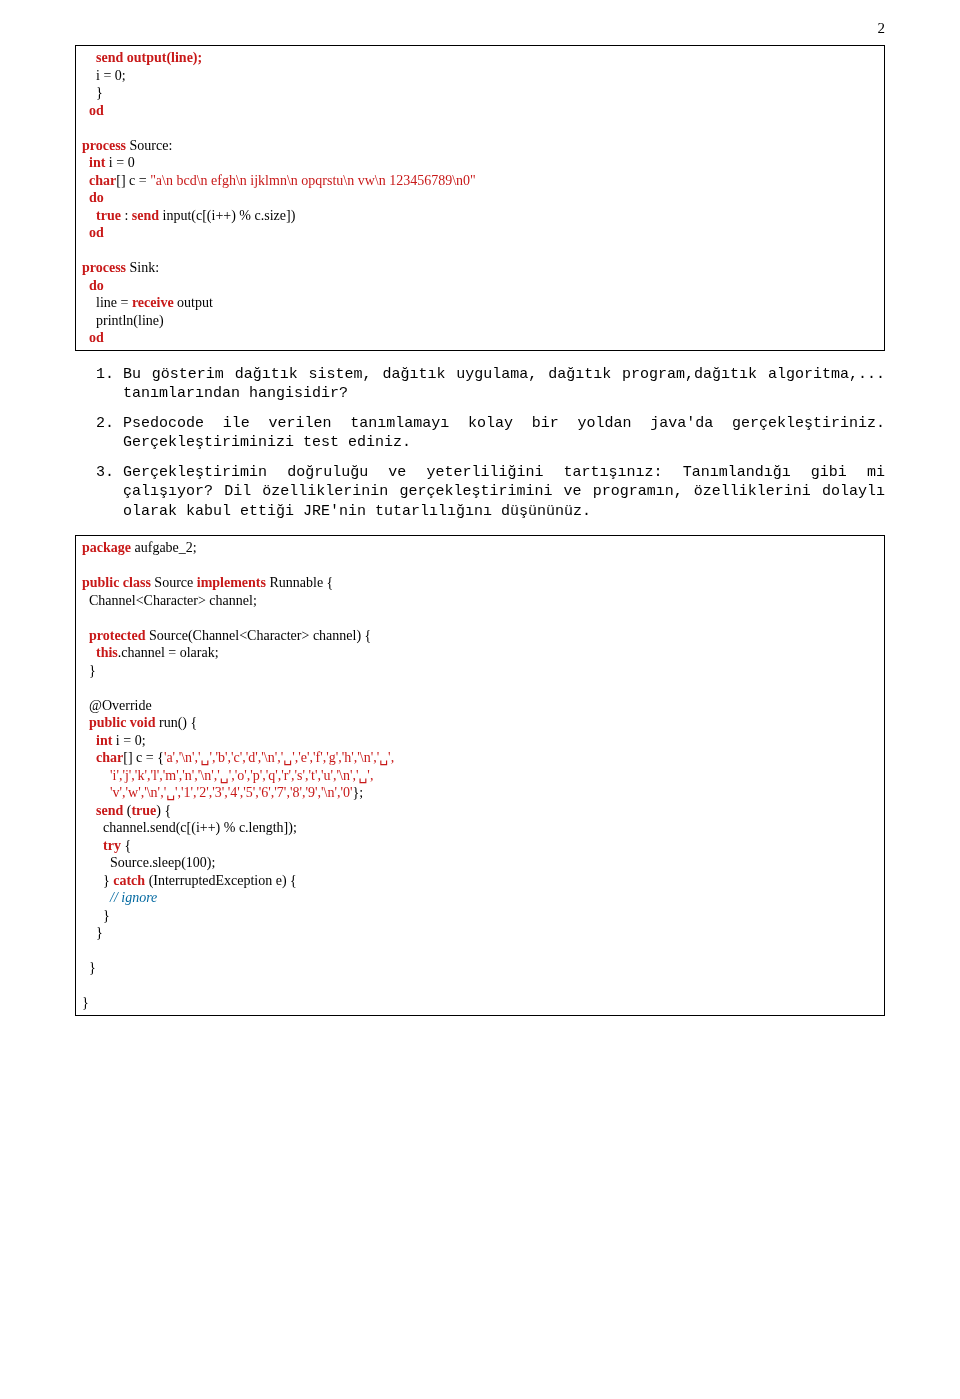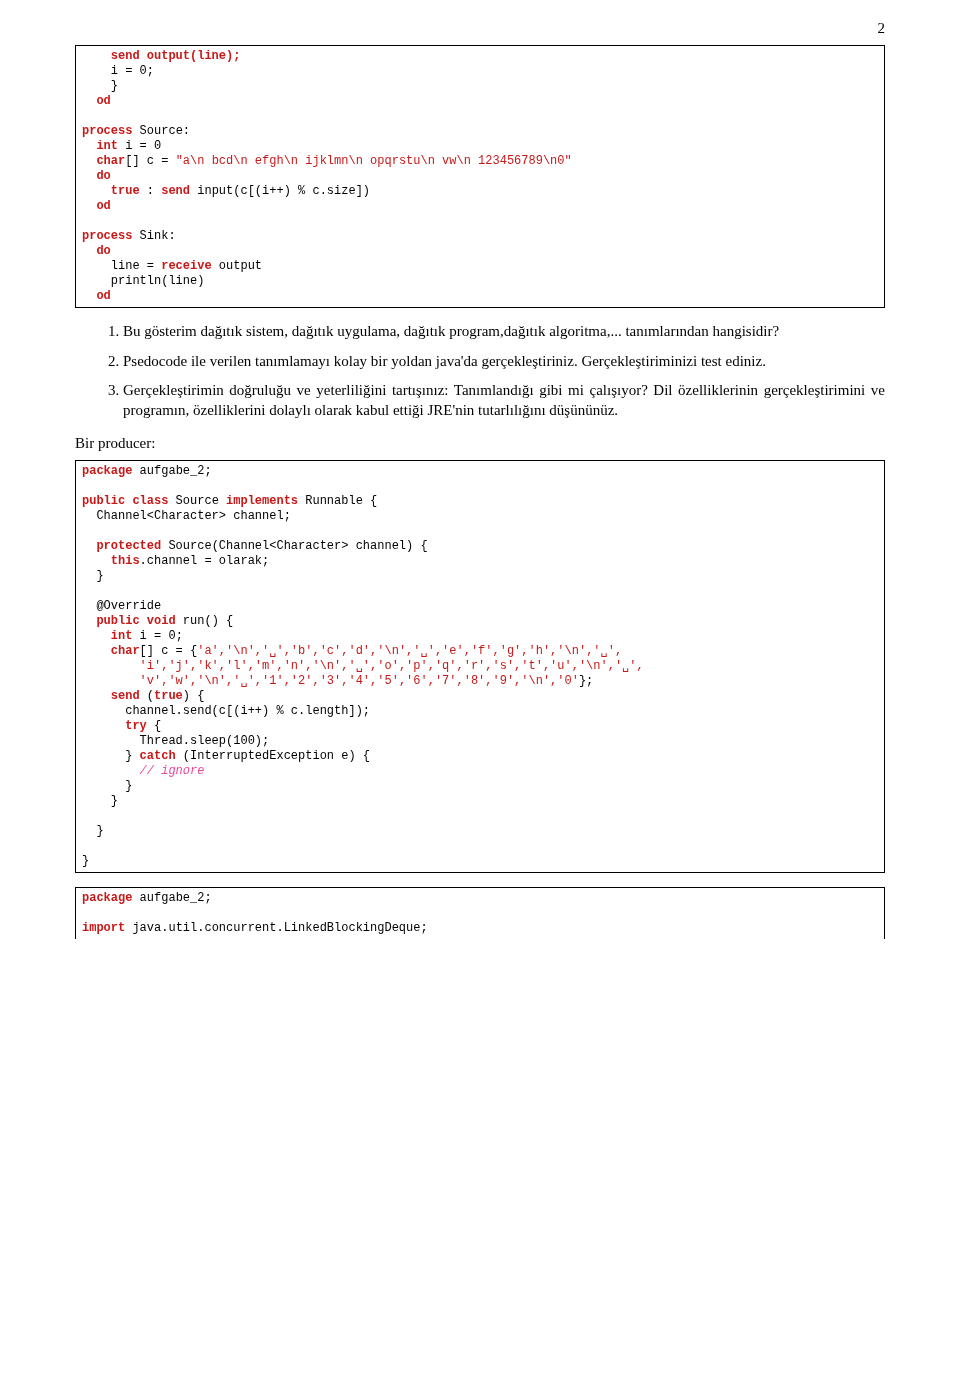--- a/index.html
+++ b/index.html
@@ -19,31 +19,32 @@
   font-size: 15px;
   margin-bottom: 8px;
 }
 .code-box {
   border: 1px solid #000;
   padding: 3px 6px 3px 6px;
   margin: 0 0 14px 0;
 }
 pre {
   margin: 0;
-  font-family: Liberation Mono, monospace;
-  font-size: 12px;
+  font-family: Liberation Serif, serif;
+  font-size: 14px;
   line-height: 1.25;
   white-space: pre;
 }
-.cm { color: #ec4899; font-style: italic; }
+.cm { color: #0369a1; font-style: italic; }
 .kw { color: #c81919; font-weight: bold; }
 .st { color: #c81919; }
 ol.questions {
   margin: 14px 0 14px 0;
   padding-left: 48px;
+  font-family: Liberation Mono, monospace;
 }
 ol.questions li {
   margin-bottom: 10px;
   text-align: justify;
   line-height: 1.3;
 }
 .heading {
   font-weight: bold;
   margin: 14px 0 0 0;
   line-height: 1.3;
@@ -78,52 +79,46 @@
 <span>    println(line)</span>
 <span class="kw">  od</span></pre>
   </div>
 
   <ol class="questions">
     <li>Bu gösterim dağıtık sistem, dağıtık uygulama, dağıtık program,dağıtık algoritma,... tanımlarından hangisidir?</li>
     <li>Psedocode ile verilen tanımlamayı kolay bir yoldan java'da gerçekleştiriniz. Gerçekleştiriminizi test ediniz.</li>
     <li>Gerçekleştirimin doğruluğu ve yeterliliğini tartışınız: Tanımlandığı gibi mi çalışıyor? Dil özelliklerinin gerçekleştirimini ve programın, özelliklerini dolaylı olarak kabul ettiği JRE'nin tutarlılığını düşününüz.</li>
   </ol>
 
-  <div class="bodytext">Bir producer:</div>
 
   <div class="code-box">
 <pre><span class="kw">package</span><span> aufgabe_2;</span>
 <span></span>
 <span class="kw">public class</span><span> Source </span><span class="kw">implements</span><span> Runnable {</span>
 <span>  Channel&lt;Character&gt; channel;</span>
 <span></span>
 <span class="kw">  protected</span><span> Source(Channel&lt;Character&gt; channel) {</span>
 <span class="kw">    this</span><span>.channel = olarak;</span>
 <span>  }</span>
 <span></span>
 <span>  @Override</span>
 <span class="kw">  public void</span><span> run() {</span>
 <span class="kw">    int</span><span> i = 0;</span>
 <span class="kw">    char</span><span>[] c = {</span><span class="st">'a','\n','␣','b','c','d','\n','␣','e','f','g','h','\n','␣',</span>
 <span class="st">        'i','j','k','l','m','n','\n','␣','o','p','q','r','s','t','u','\n','␣',</span>
 <span class="st">        'v','w','\n','␣','1','2','3','4','5','6','7','8','9','\n','0'</span><span>};</span>
 <span class="kw">    send</span><span> (</span><span class="kw">true</span><span>) {</span>
 <span>      channel.send(c[(i++) % c.length]);</span>
 <span class="kw">      try</span><span> {</span>
-<span>        Thread.sleep(100);</span>
+<span>        Source.sleep(100);</span>
 <span>      } </span><span class="kw">catch</span><span> (InterruptedException e) {</span>
 <span>        </span><span class="cm">// ignore</span>
 <span>      }</span>
 <span>    }</span>
 <span></span>
 <span>  }</span>
 <span></span>
 <span>}</span></pre>
   </div>
 
 
-  <div class="code-box" style="border-bottom:none; margin-bottom:0;">
-<pre><span class="kw">package</span><span> aufgabe_2;</span>
-<span></span>
-<span class="kw">import</span><span> java.util.concurrent.LinkedBlockingDeque;</span></pre>
-  </div>
 
 </div>
 
 </body></html>

